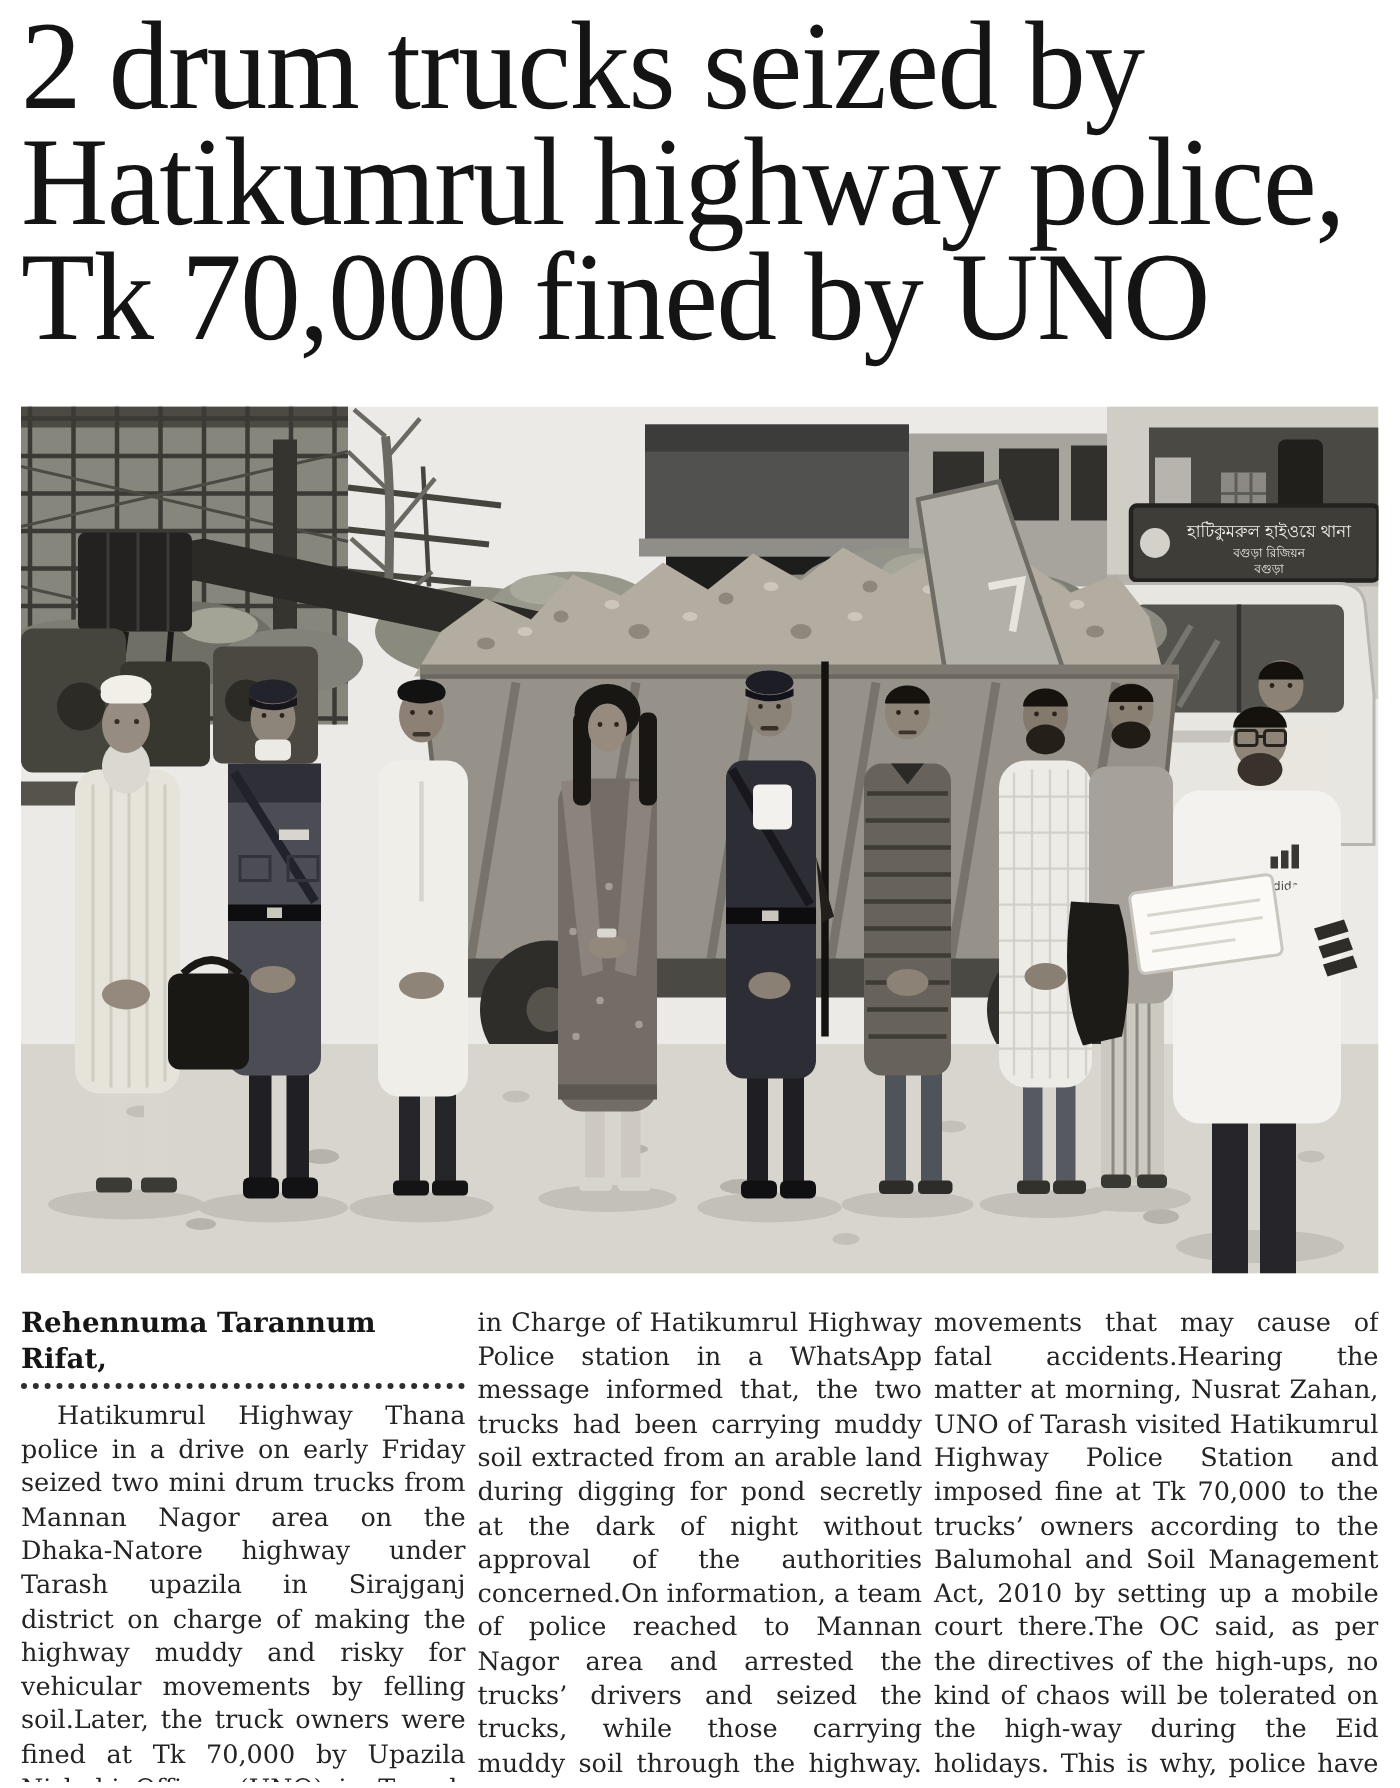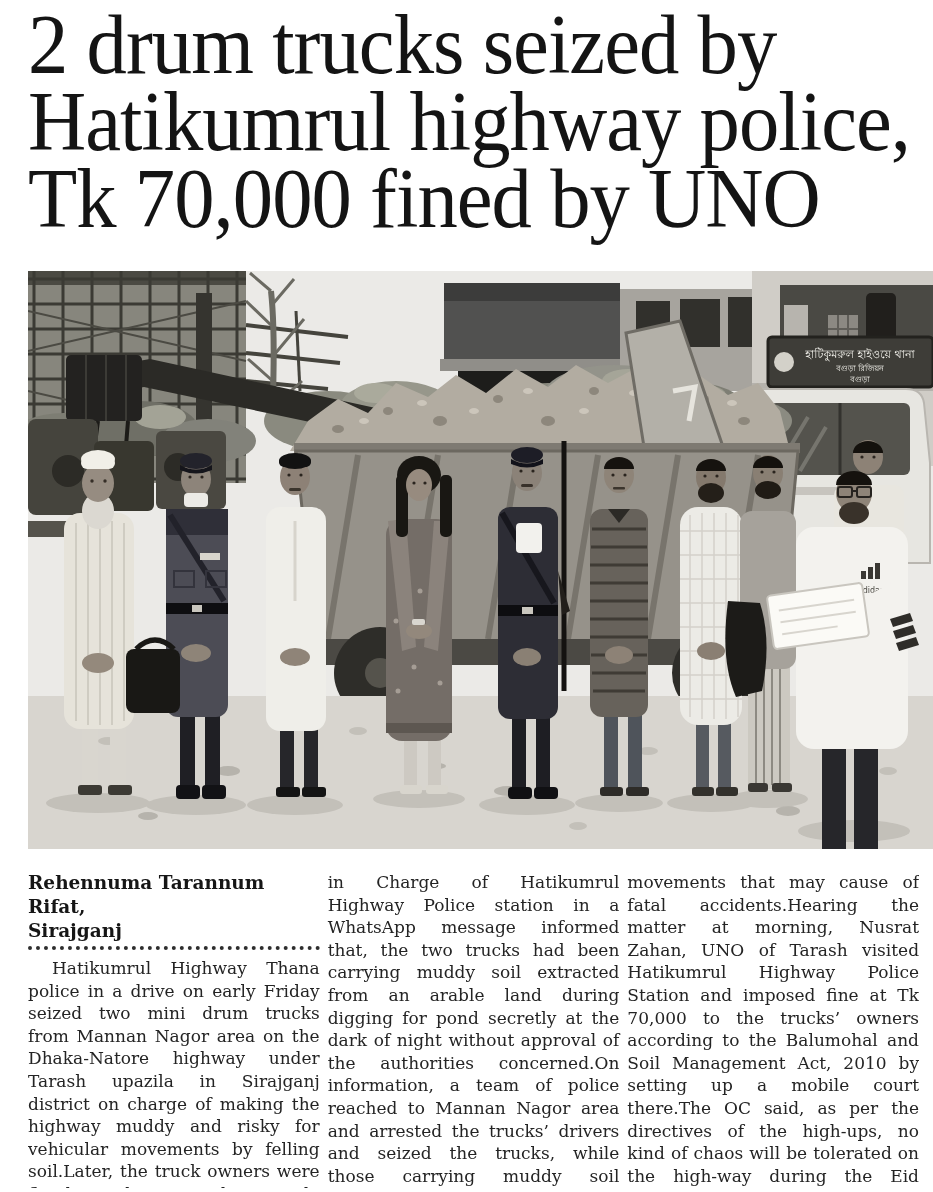--- a/index.html
+++ b/index.html
@@ -1,18 +1,18 @@
 <!DOCTYPE html>
 <html><head>
 <meta charset="utf-8">
 <style>
   html,body{margin:0;padding:0;background:#ffffff;}
   body{width:933px;height:1192px;overflow:hidden;color:#1d1d1d;
        font-family:"DejaVu Serif", serif;}
-  .page{padding:6px 14px 0 28px;}
+  .page{padding:6px 14px 0 14px;}
   .headline{margin:0;font-family:"Liberation Serif", serif;font-weight:400;
             font-size:84px;line-height:77px;letter-spacing:-1px;color:#141414;
             transform:scaleX(0.96);transform-origin:0 0;white-space:nowrap;}
   .headline span{display:block;}
   figure.photo{margin:34px 0 0 0;width:812px;height:578px;}
   figure.photo svg{display:block;}
   .cols{display:flex;gap:8px;margin-top:22px;height:317px;overflow:hidden;}
   .col{flex:1 1 0;min-width:0;text-align:justify;font-size:17px;line-height:22.6px;color:#242424;}
   .byline{font-weight:700;font-size:18.5px;line-height:24px;text-align:left;color:#161616;}
   .dotted-rule{border-bottom:4px dotted #2e2e2e;margin:3px 0 7px 0;}
@@ -400,21 +400,20 @@
           <path d="M824,220 h5"></path>
         </g>
       </g>
     </svg>
   </figure>
 
   <div class="cols">
     <div class="col">
       <div class="byline">
         <div>Rehennuma Tarannum Rifat,</div>
-        <div>Sirajganj</div>
       </div>
       <div class="dotted-rule"></div>
       <p class="lead">Hatikumrul Highway Thana police in a drive on early Friday seized two mini drum trucks from Mannan Nagor area on the Dhaka-Natore highway under Tarash upazila in Sirajganj district on charge of making the highway muddy and risky for vehicular movements by felling soil.Later, the truck owners were fined at Tk 70,000 by Upazila Nirbahi Officer (UNO) in Tarash through a mobile court.Islmail Hossain, Officer</p>
     </div>
     <div class="col">
       <p>in Charge of Hatikumrul Highway Police station in a WhatsApp message informed that, the two trucks had been carrying muddy soil extracted from an arable land during digging for pond secretly at the dark of night without approval of the authorities concerned.On information, a team of police reached to Mannan Nagor area and arrested the trucks’ drivers and seized the trucks, while those carrying muddy soil through the highway. Due to falling of soil on the highway from the trucks while carrying, the highway getting muddy and risky for vehicular</p>
     </div>
     <div class="col">
       <p>movements that may cause of fatal accidents.Hearing the matter at morning, Nusrat Zahan, UNO of Tarash visited Hatikumrul Highway Police Station and imposed fine at Tk 70,000 to the trucks’ owners according to the Balumohal and Soil Management Act, 2010 by setting up a mobile court there.The OC said, as per the directives of the high-ups, no kind of chaos will be tolerated on the high-way during the Eid holidays. This is why, police have already tightened security and beefed-up surveillance on the highway ahead of Eid-ul-Fitr.</p>
     </div>

